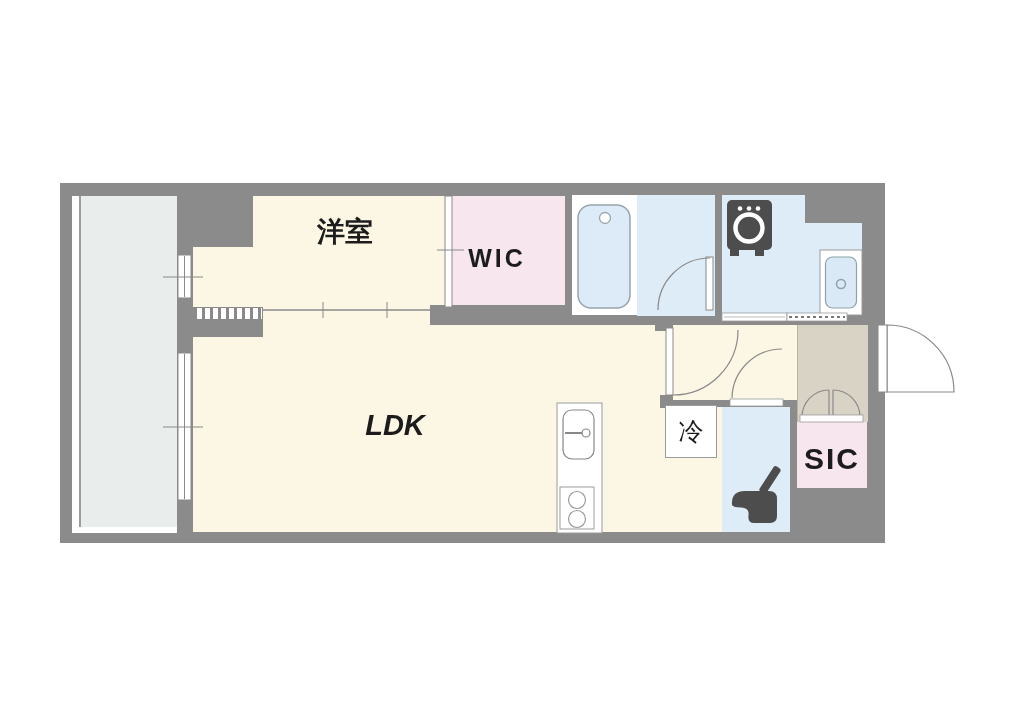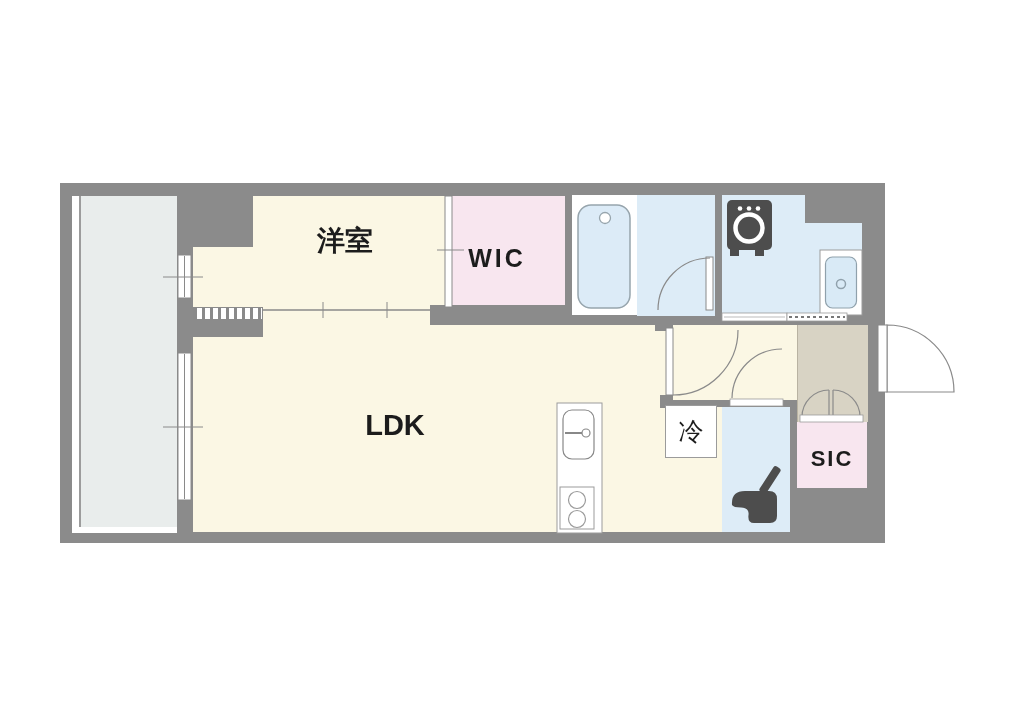--- a/index.html
+++ b/index.html
@@ -35,24 +35,24 @@
   .wall-below-bath{left:512px;top:132px;width:65px;height:10px;}
   .wall-below-wash{left:577px;top:133px;width:85px;height:9px;}
   .hall-stub-top{left:595px;top:135px;width:18px;height:13px;}
   .hall-stub-bottom{left:600px;top:212px;width:13px;height:13px;}
   .wall-under-hall{left:600px;top:217px;width:137px;height:7px;}
   .fridge-box{left:605px;top:222px;width:52px;height:53px;background:#ffffff;border:1px solid #9b9b9b;box-sizing:border-box;
      display:flex;align-items:center;justify-content:center;font-size:25px;color:#1c1c1c;}
   svg.overlay{position:absolute;left:0;top:0;overflow:visible;pointer-events:none;}
   
   .label{position:absolute;color:#1c1c1c;text-align:center;line-height:35px;}
-  .lbl-yoshitsu{left:170px;top:40px;width:230px;font-size:28px;font-weight:600;}
-  .lbl-ldk{left:240px;top:225px;width:190px;font-size:29px;font-weight:600;}
+  .lbl-yoshitsu{left:170px;top:31px;width:230px;font-size:28px;font-weight:600;}
+  .lbl-ldk{left:240px;top:225px;width:190px;font-size:29px;font-weight:600;font-style:italic;}
   .lbl-wic{left:392px;top:58px;width:90px;font-size:25px;letter-spacing:3px;font-weight:700;}
-  .lbl-sic{left:737px;top:258px;width:70px;font-size:22px;letter-spacing:2px;font-weight:600;}
+  .lbl-sic{left:737px;top:258px;width:70px;font-size:30px;letter-spacing:2px;font-weight:600;}
 </style>
 </head>
 <body>
 
 <div class="page">
   <div class="plan">
 
     <div class="abs rail-left"></div>
     <div class="abs balcony-floor"></div>
     <div class="abs rail-bottom"></div>

